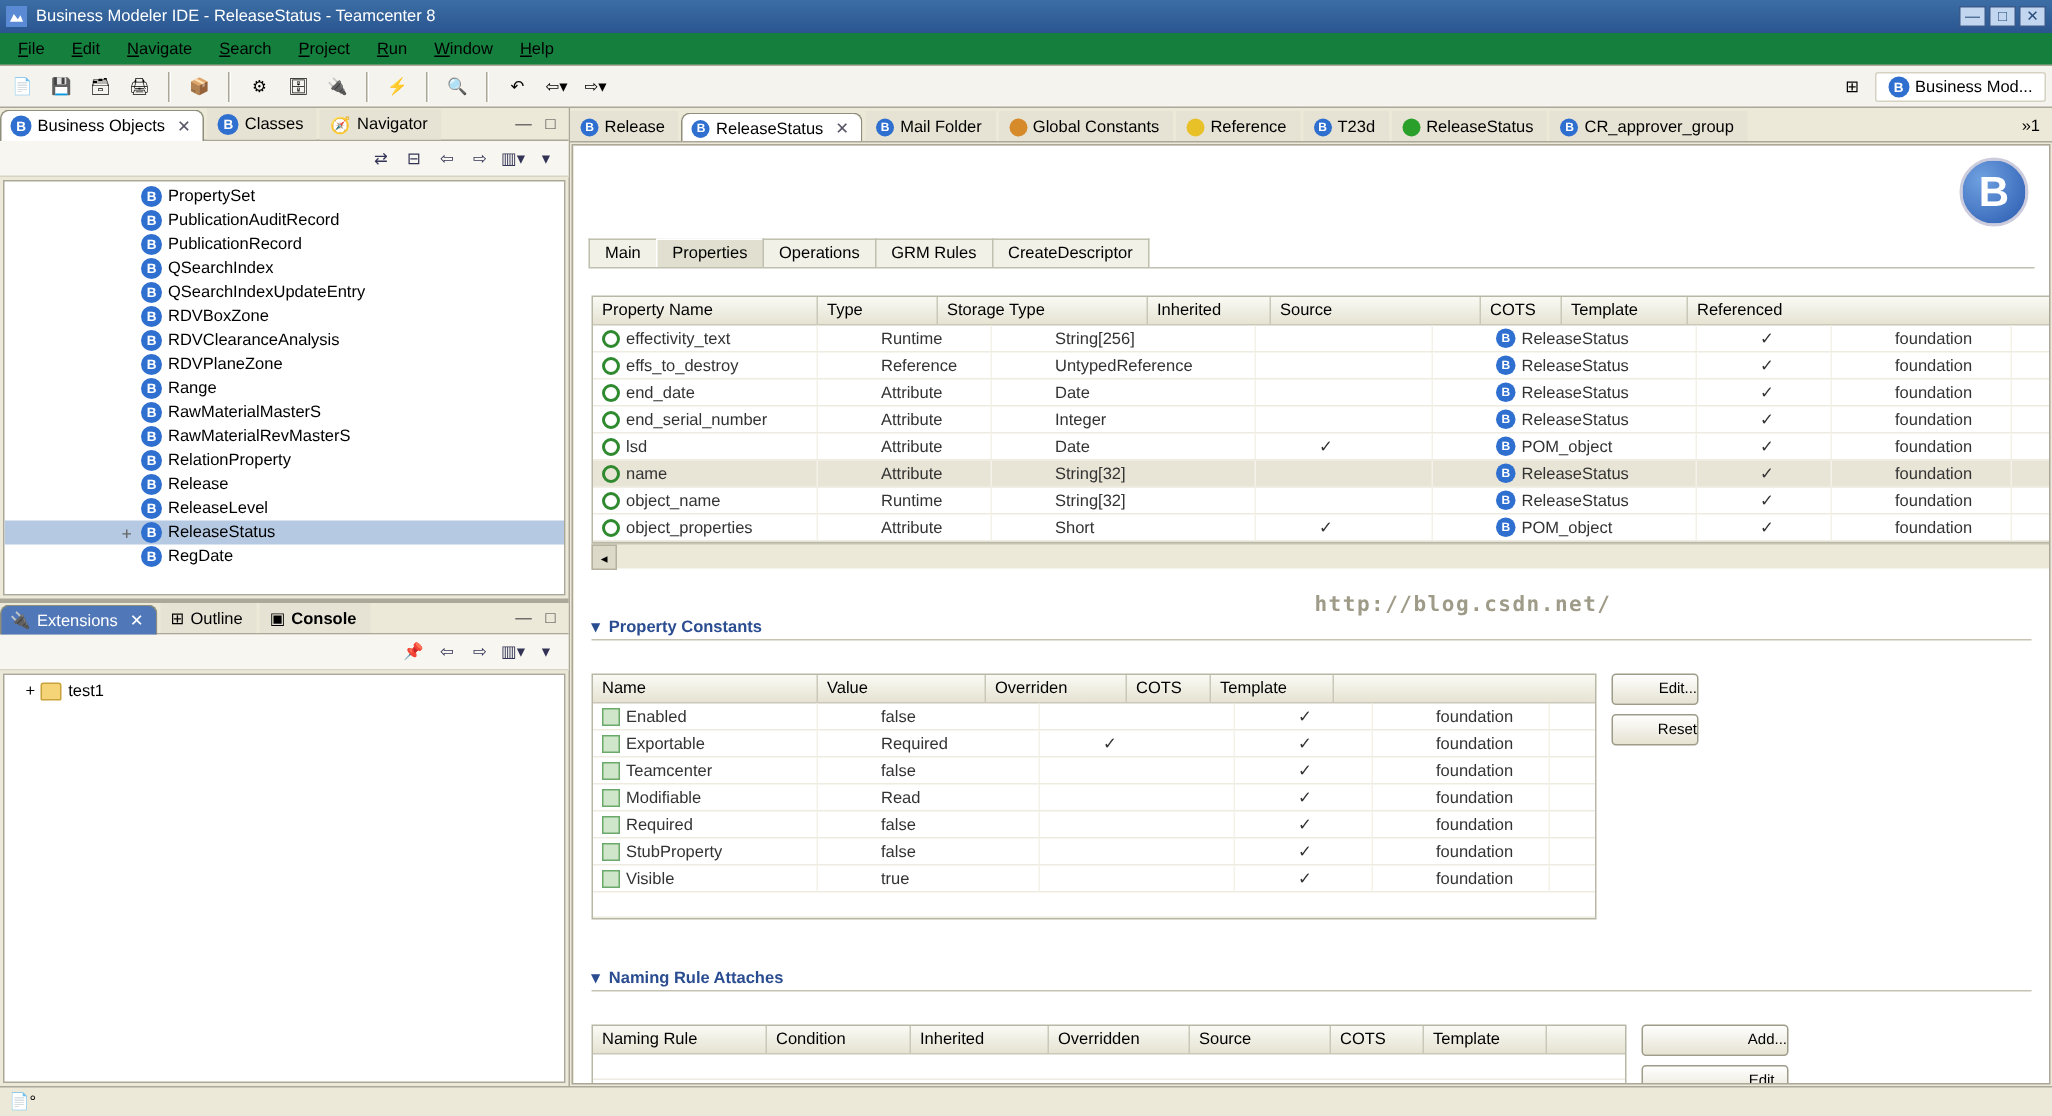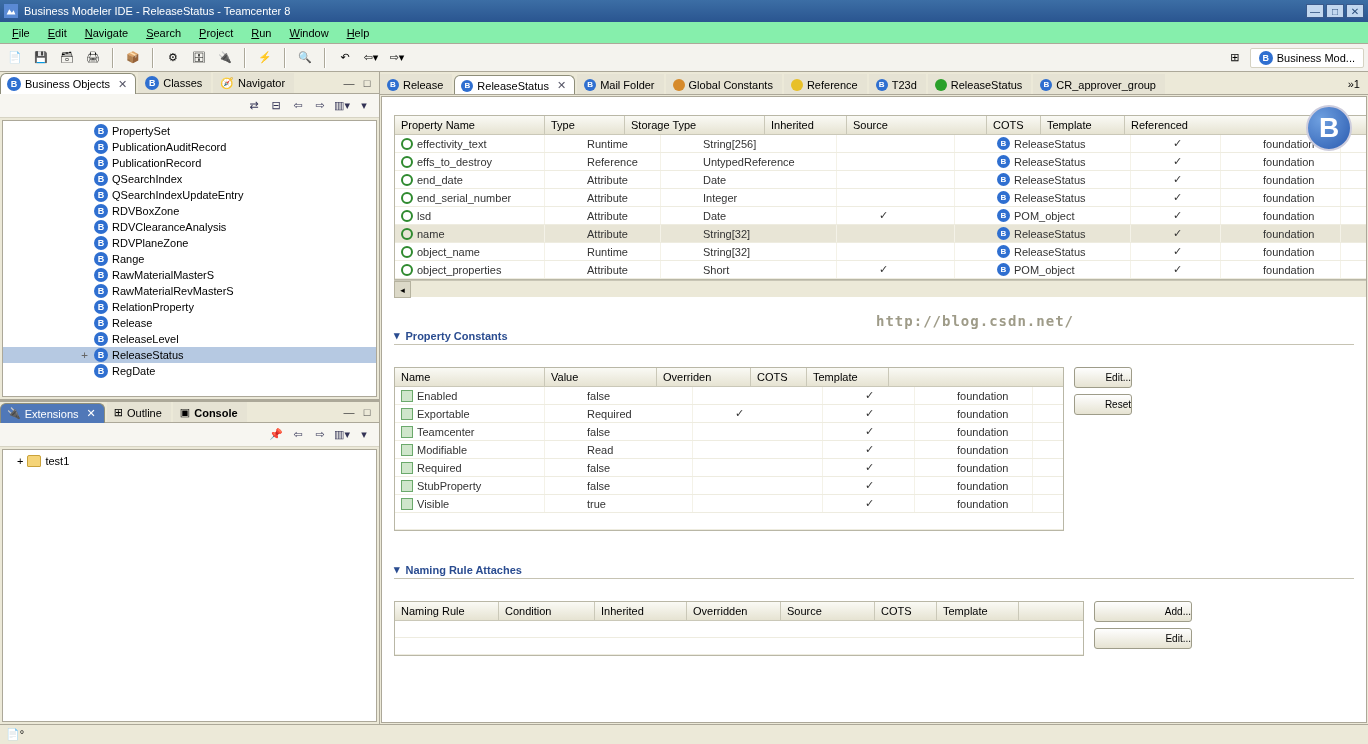--- a/index.html
+++ b/index.html
@@ -2,21 +2,21 @@
 <html><head>
 <meta charset="utf-8">
 <style>
 * { box-sizing: border-box; margin: 0; padding: 0; font-family: Tahoma, Geneva, sans-serif; font-size: 11px; }
 body { background: #ece9d8; width: 1368px; height: 744px; overflow: hidden; display:flex; flex-direction:column; }
 .titlebar { background: linear-gradient(#3c6ea5,#2a5590); color:#fff; height:22px; display:flex; align-items:center; padding:0 4px; justify-content:space-between; }
 .titlebar .left { display:flex; align-items:center; gap:6px; }
 .titlebar .icon { width:14px; height:14px; }
 .titlebar .controls { display:flex; gap:2px; }
 .titlebar .controls span { width:18px; height:14px; background:#c2d7ef; border:1px solid #3a5a8c; display:flex; align-items:center; justify-content:center; font-size:10px; color:#284b7a; cursor:pointer; }
-.menubar { background:#86efac; border-bottom:1px solid #aca899; height:22px; display:flex; align-items:center; padding:0 4px; gap:2px; }
+.menubar { background:#15803d; border-bottom:1px solid #aca899; height:22px; display:flex; align-items:center; padding:0 4px; gap:2px; }
 .menubar .menu { padding:2px 8px; cursor:pointer; }
 .menubar .menu u { text-decoration: underline; }
 .toolbar { background:#f4f3ee; border-bottom:1px solid #aca899; height:28px; display:flex; align-items:center; padding:0 4px; gap:4px; justify-content:space-between; }
 .toolbar .row { display:flex; align-items:center; gap:4px; }
 .toolbar .btn { width:22px; height:22px; border:1px solid transparent; display:flex; align-items:center; justify-content:center; cursor:pointer; border-radius:3px; }
 .toolbar .sep { width:2px; height:20px; border-left:1px solid #aca899; border-right:1px solid #fff; margin:0 4px; }
 .toolbar .persp { display:flex; align-items:center; gap:4px; padding:2px 8px; border:1px solid #d5d2c2; background:#fff; border-radius:2px; }
 .content { flex:1; display:flex; min-height:0; }
 .leftcol { width:380px; display:flex; flex-direction:column; border-right:1px solid #aca899; }
 .viewtabs { display:flex; background:#ece9d8; border-bottom:1px solid #aca899; align-items:center; }
@@ -54,21 +54,21 @@
 .rowd.sel { background:#e8e5d6; }
 .check { color:#333; }
 .btncol { display:flex; flex-direction:column; gap:6px; width:98px; }
 .btncol button { padding:4px 0; background:linear-gradient(#fefefe,#e6e3d2); border:1px solid #9e9c89; border-radius:3px; cursor:pointer; font-size:10px;text-align:right; }
 .secthdr { display:flex; align-items:center; gap:6px; color:#2a4c90; font-weight:bold; margin:14px 12px 4px 12px; border-bottom:1px solid #c6c3b3; padding-bottom:2px; }
 .secthdr .tw { color:#2a4c90; cursor:pointer; }
 .hscroll { height:17px; background:#ece9d8; border-top:1px solid #c8c5b5; display:flex; justify-content:space-between; margin:0 0 0 0;}
 .hscroll .arr { width:17px; height:17px; background:#dcd9c8; border:1px solid #b5b29f; display:flex; align-items:center; justify-content:center; font-size:9px; }
 .columns-prop .c0 { width:150px; } .columns-prop .c1 { width:80px; } .columns-prop .c2 { width:140px; } .columns-prop .c3 { width:82px; } .columns-prop .c4 { width:140px; } .columns-prop .c5 { width:54px; } .columns-prop .c6 { width:84px; } .columns-prop .c7 { flex:1; }
 .columns-const .c0 { width:150px; } .columns-const .c1 { width:112px; } .columns-const .c2 { width:94px; } .columns-const .c3 { width:56px; } .columns-const .c4 { width:82px; }
-.columns-nr .c0 { width:104px; } .columns-nr .c1 { width:96px; } .columns-nr .c2 { width:92px; } .columns-nr .c3 { width:94px; } .columns-nr .c4 { width:94px; } .columns-nr .c5 { width:62px; } .columns-nr .c6 { width:82px; }
+.columns-nr .c0 { width:116px; } .columns-nr .c1 { width:96px; } .columns-nr .c2 { width:92px; } .columns-nr .c3 { width:94px; } .columns-nr .c4 { width:94px; } .columns-nr .c5 { width:62px; } .columns-nr .c6 { width:82px; }
 .status { height:20px; background:#ece9d8; border-top:1px solid #aca899; display:flex; align-items:center; padding:0 6px; gap:6px; }
 .watermark { position:relative; }
 .watermark::after { content:attr(data-wm); position:absolute; right:280px; top:-16px; font-size:14px; color:#9e9b88; letter-spacing:1px; font-family:monospace; }
 .circ { width:12px; height:12px; border-radius:50%; border:2px solid #2f8a2f; flex:none; }
 .circ.o { border-color:#2f8a2f; }
 .folder-icon { width:14px; height:12px; background:#f5d478; border:1px solid #caa23a; border-radius:2px 2px 1px 1px; flex:none; }
 .tabicon { width:12px; height:12px; border-radius:50%; flex:none; }
 .sq { width:12px; height:12px; background:#cfe6cb; border:1px solid #6ba96b; flex:none; }
 </style>
 </head>
@@ -314,20 +314,27 @@
         <div class="tab inactive">
           <span class="bicon" style="width:12px;height:12px;font-size:8px">B</span>
           <span>CR_approver_group</span>
         </div>
         <div style="margin-left: auto; padding: 4px 8px;">»1</div>
       </div>
 
     <div class="editor">
       <div class="bigicon">B</div>
 
+      <div class="subtabs" id="subtabs">
+          <div class="st">Main</div>
+          <div class="st active">Properties</div>
+          <div class="st">Operations</div>
+          <div class="st">GRM Rules</div>
+          <div class="st">CreateDescriptor</div>
+        </div>
 
       <div class="section columns-prop">
         <div class="tablewrap">
           <div style="flex:1; display:flex; flex-direction:column;">
             <div class="table" id="proptable">
                 <div class="hdr">
                   <div class="cell c0">Property Name</div>
                   <div class="cell c1">Type</div>
                   <div class="cell c2">Storage Type</div>
                   <div class="cell c3">Inherited</div>

